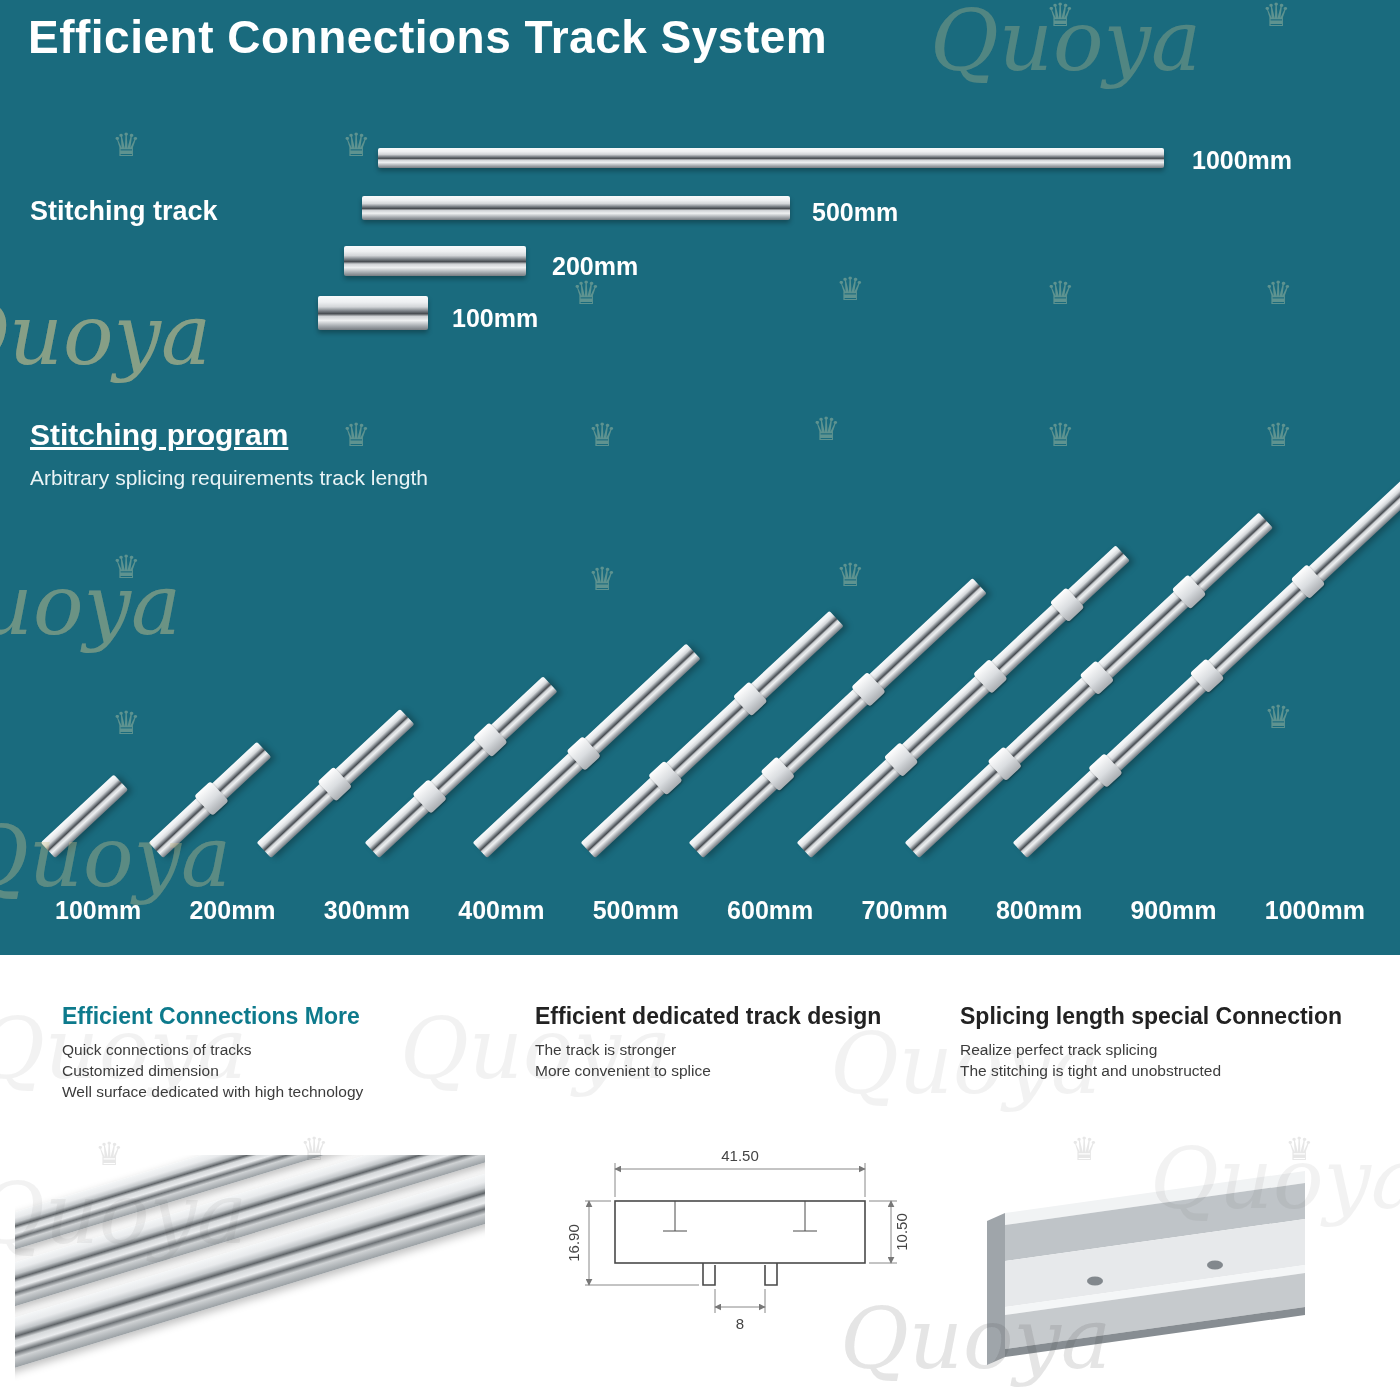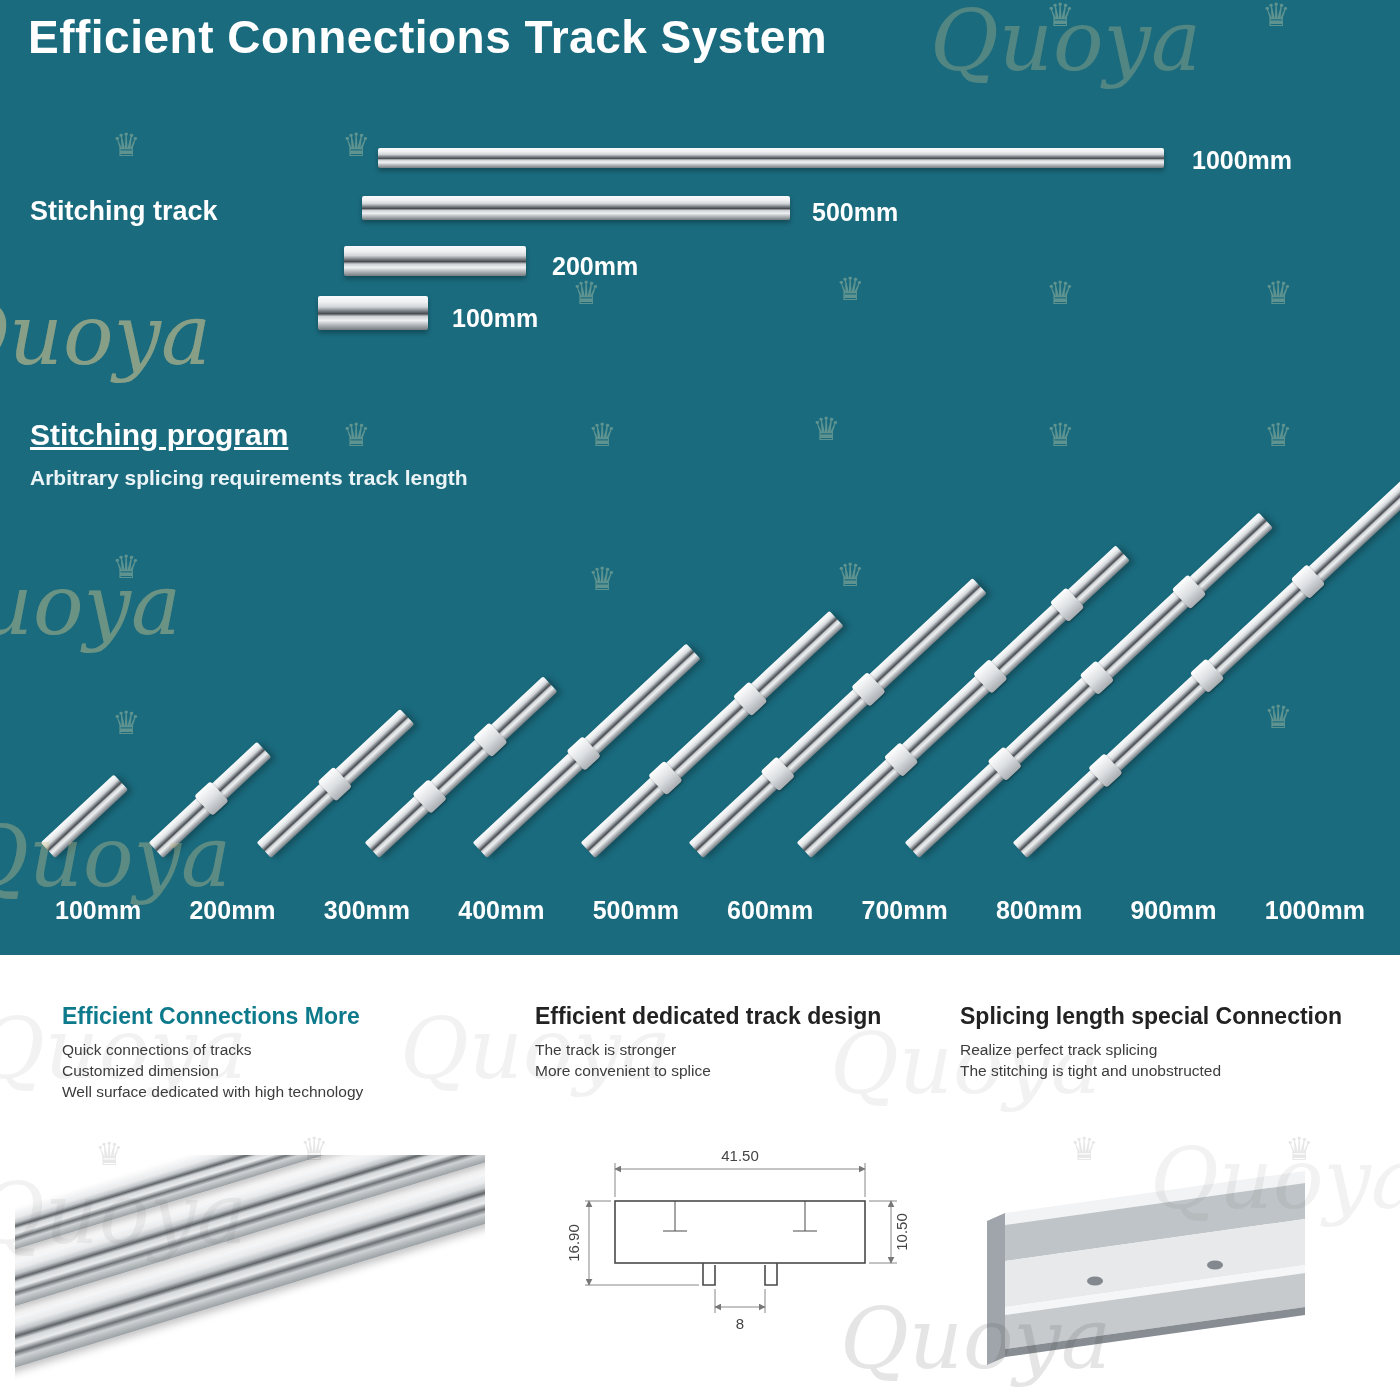--- a/index.html
+++ b/index.html
@@ -11,21 +11,21 @@
   .page-title{position:absolute;left:28px;top:10px;margin:0;color:#fff;font-size:46px;
               font-weight:800;letter-spacing:.5px;}
   .f-label{position:absolute;left:30px;top:196px;color:#fff;font-size:27px;font-weight:bold;}
   .metal{background:linear-gradient(180deg,#f8fafb 0%,#eef0f2 18%,#d3d6d9 32%,#7b8187 44%,
           #474c51 52%,#cfd2d5 60%,#eef0f1 72%,#9ea3a8 90%,#787d82 100%);
          border-radius:2px;box-shadow:0 3px 5px rgba(0,0,0,.3);}
   .ftrack{position:absolute;}
   .fsize{position:absolute;color:#fff;font-size:25px;font-weight:bold;}
 
   .s-head{position:absolute;left:30px;top:418px;margin:0;color:#fff;font-size:30px;font-weight:800;text-decoration:underline;}
-  .s-sub{position:absolute;left:30px;top:466px;color:#eaf4f6;font-size:21px;font-weight:bold;}
+  .s-sub{position:absolute;left:30px;top:466px;color:#eaf4f6;font-size:21px;}
 
   .dtrack{position:absolute;height:21px;border-radius:2px;transform:rotate(-43deg);
           transform-origin:0 100%;box-shadow:3px 4px 6px rgba(0,0,0,.28);}
   .joint{position:absolute;top:-3px;height:27px;width:22px;border-radius:3px;
          background:linear-gradient(180deg,#ffffff,#dadde0 55%,#a8acb0);
          box-shadow:0 1px 2px rgba(0,0,0,.35);}
   .sizes{position:absolute;left:55px;right:35px;top:896px;display:flex;
          justify-content:space-between;color:#fff;font-size:25px;font-weight:bold;}
 
   

